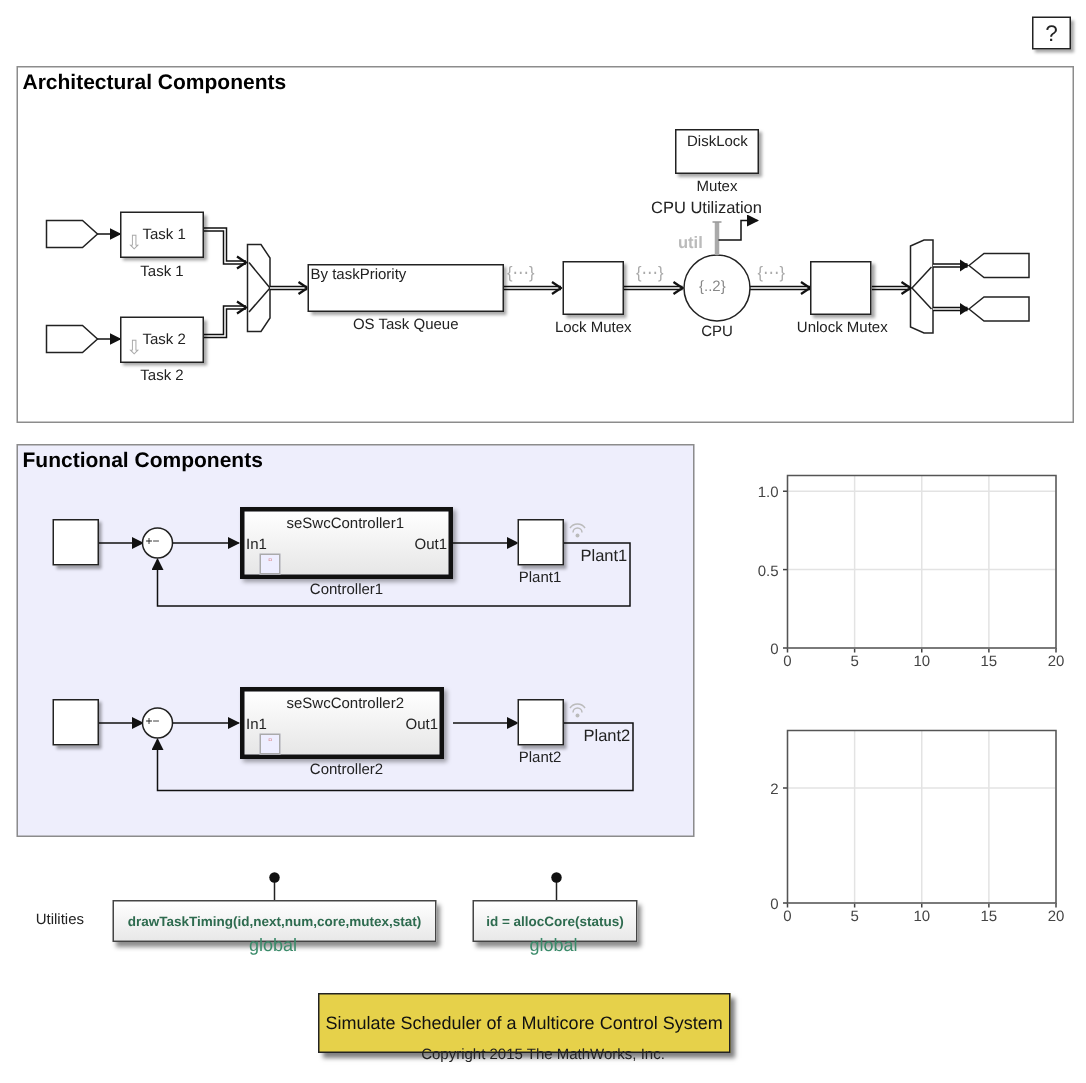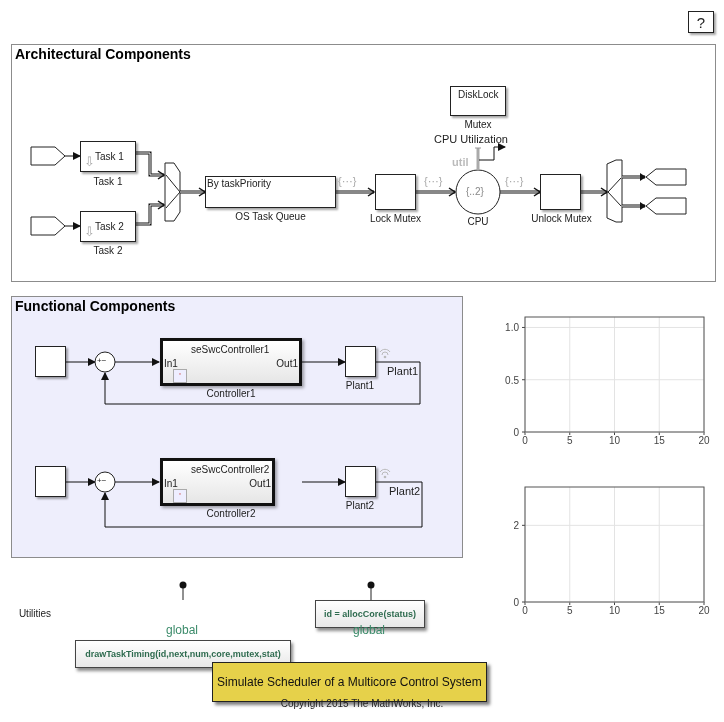--- a/index.html
+++ b/index.html
@@ -168,21 +168,21 @@
   <span class="inside" style="left:1px; top:17px;">In1</span>
   <span class="inside" style="right:1px; top:17px;">Out1</span>
   <span class="abs" style="left:10px; top:28px; width:12px; height:12px; border:1px solid #aaa; background:#eef; font-size:7px; color:#c55; text-align:center;">▫</span>
 </div>
 <div class="lbl" style="left:160px; width:142px; top:388px;">Controller1</div>
 <div class="blk" style="left:345px; top:346px; width:31px; height:31px;"></div>
 <div class="lbl" style="left:335px; width:50px; top:380px;">Plant1</div>
 <div class="lbl-s" style="left:387px; top:365px;">Plant1</div>
 
 <div class="blk" style="left:35px; top:466px; width:31px; height:31px;"></div>
-<div class="ctrl" style="left:160px; top:458px; width:115px; height:48px;">
+<div class="ctrl" style="left:160px; top:458px; width:136px; height:48px;">
   <span class="inside" style="left:28px; top:3px;">seSwcController2</span>
   <span class="inside" style="left:1px; top:17px;">In1</span>
   <span class="inside" style="right:1px; top:17px;">Out1</span>
   <span class="abs" style="left:10px; top:28px; width:12px; height:12px; border:1px solid #aaa; background:#eef; font-size:7px; color:#c55; text-align:center;">▫</span>
 </div>
 <div class="lbl" style="left:160px; width:142px; top:508px;">Controller2</div>
 <div class="blk" style="left:345px; top:466px; width:31px; height:31px;"></div>
 <div class="lbl" style="left:335px; width:50px; top:500px;">Plant2</div>
 <div class="lbl-s" style="left:389px; top:485px;">Plant2</div>
 
@@ -233,26 +233,26 @@
     <text x="209" y="134" font-size="10" fill="#444" text-anchor="middle">20</text>
     <line x1="30" y1="122" x2="209" y2="122" stroke="#e3e3e3"></line>
     <line x1="27" y1="122" x2="30" y2="122" stroke="#444"></line>
     <text x="24" y="126" font-size="10" fill="#444" text-anchor="end">0</text>
     <line x1="30" y1="45.33333333333334" x2="209" y2="45.33333333333334" stroke="#e3e3e3"></line>
     <line x1="27" y1="45.33333333333334" x2="30" y2="45.33333333333334" stroke="#444"></line>
     <text x="24" y="49.33333333333334" font-size="10" fill="#444" text-anchor="end">2</text>
     <rect x="30" y="7" width="179" height="115" fill="none" stroke="#555"></rect>
   </svg>
 
-<div class="lbl" style="left:14px; width:42px; top:608px;">Utilities</div>
+<div class="lbl" style="left:14px; width:42px; top:608px;text-align:right;">Utilities</div>
 <svg class="abs" style="left:0;top:0" width="724" height="722">
   <line x1="183" y1="586" x2="183" y2="600" stroke="#222"></line>
   <circle cx="183" cy="585" r="3.5" fill="#111"></circle>
   <line x1="371" y1="586" x2="371" y2="600" stroke="#222"></line>
   <circle cx="371" cy="585" r="3.5" fill="#111"></circle>
 </svg>
-<div class="util-blk" style="left:75px; top:600px; width:216px; height:28px;margin-top:40px;">drawTaskTiming(id,next,num,core,mutex,stat)</div>
+<div class="util-blk" style="left:75px; top:600px; width:216px; height:28px;">drawTaskTiming(id,next,num,core,mutex,stat)</div>
 <div class="global" style="left:166px; top:623px;">global</div>
 <div class="util-blk" style="left:315px; top:600px; width:110px; height:28px;">id = allocCore(status)</div>
 <div class="global" style="left:353px; top:623px;">global</div>
 
 <div class="annot">Simulate Scheduler of a Multicore Control System</div>
 <div class="copyright">Copyright 2015 The MathWorks, Inc.</div>
 
 </body></html>

